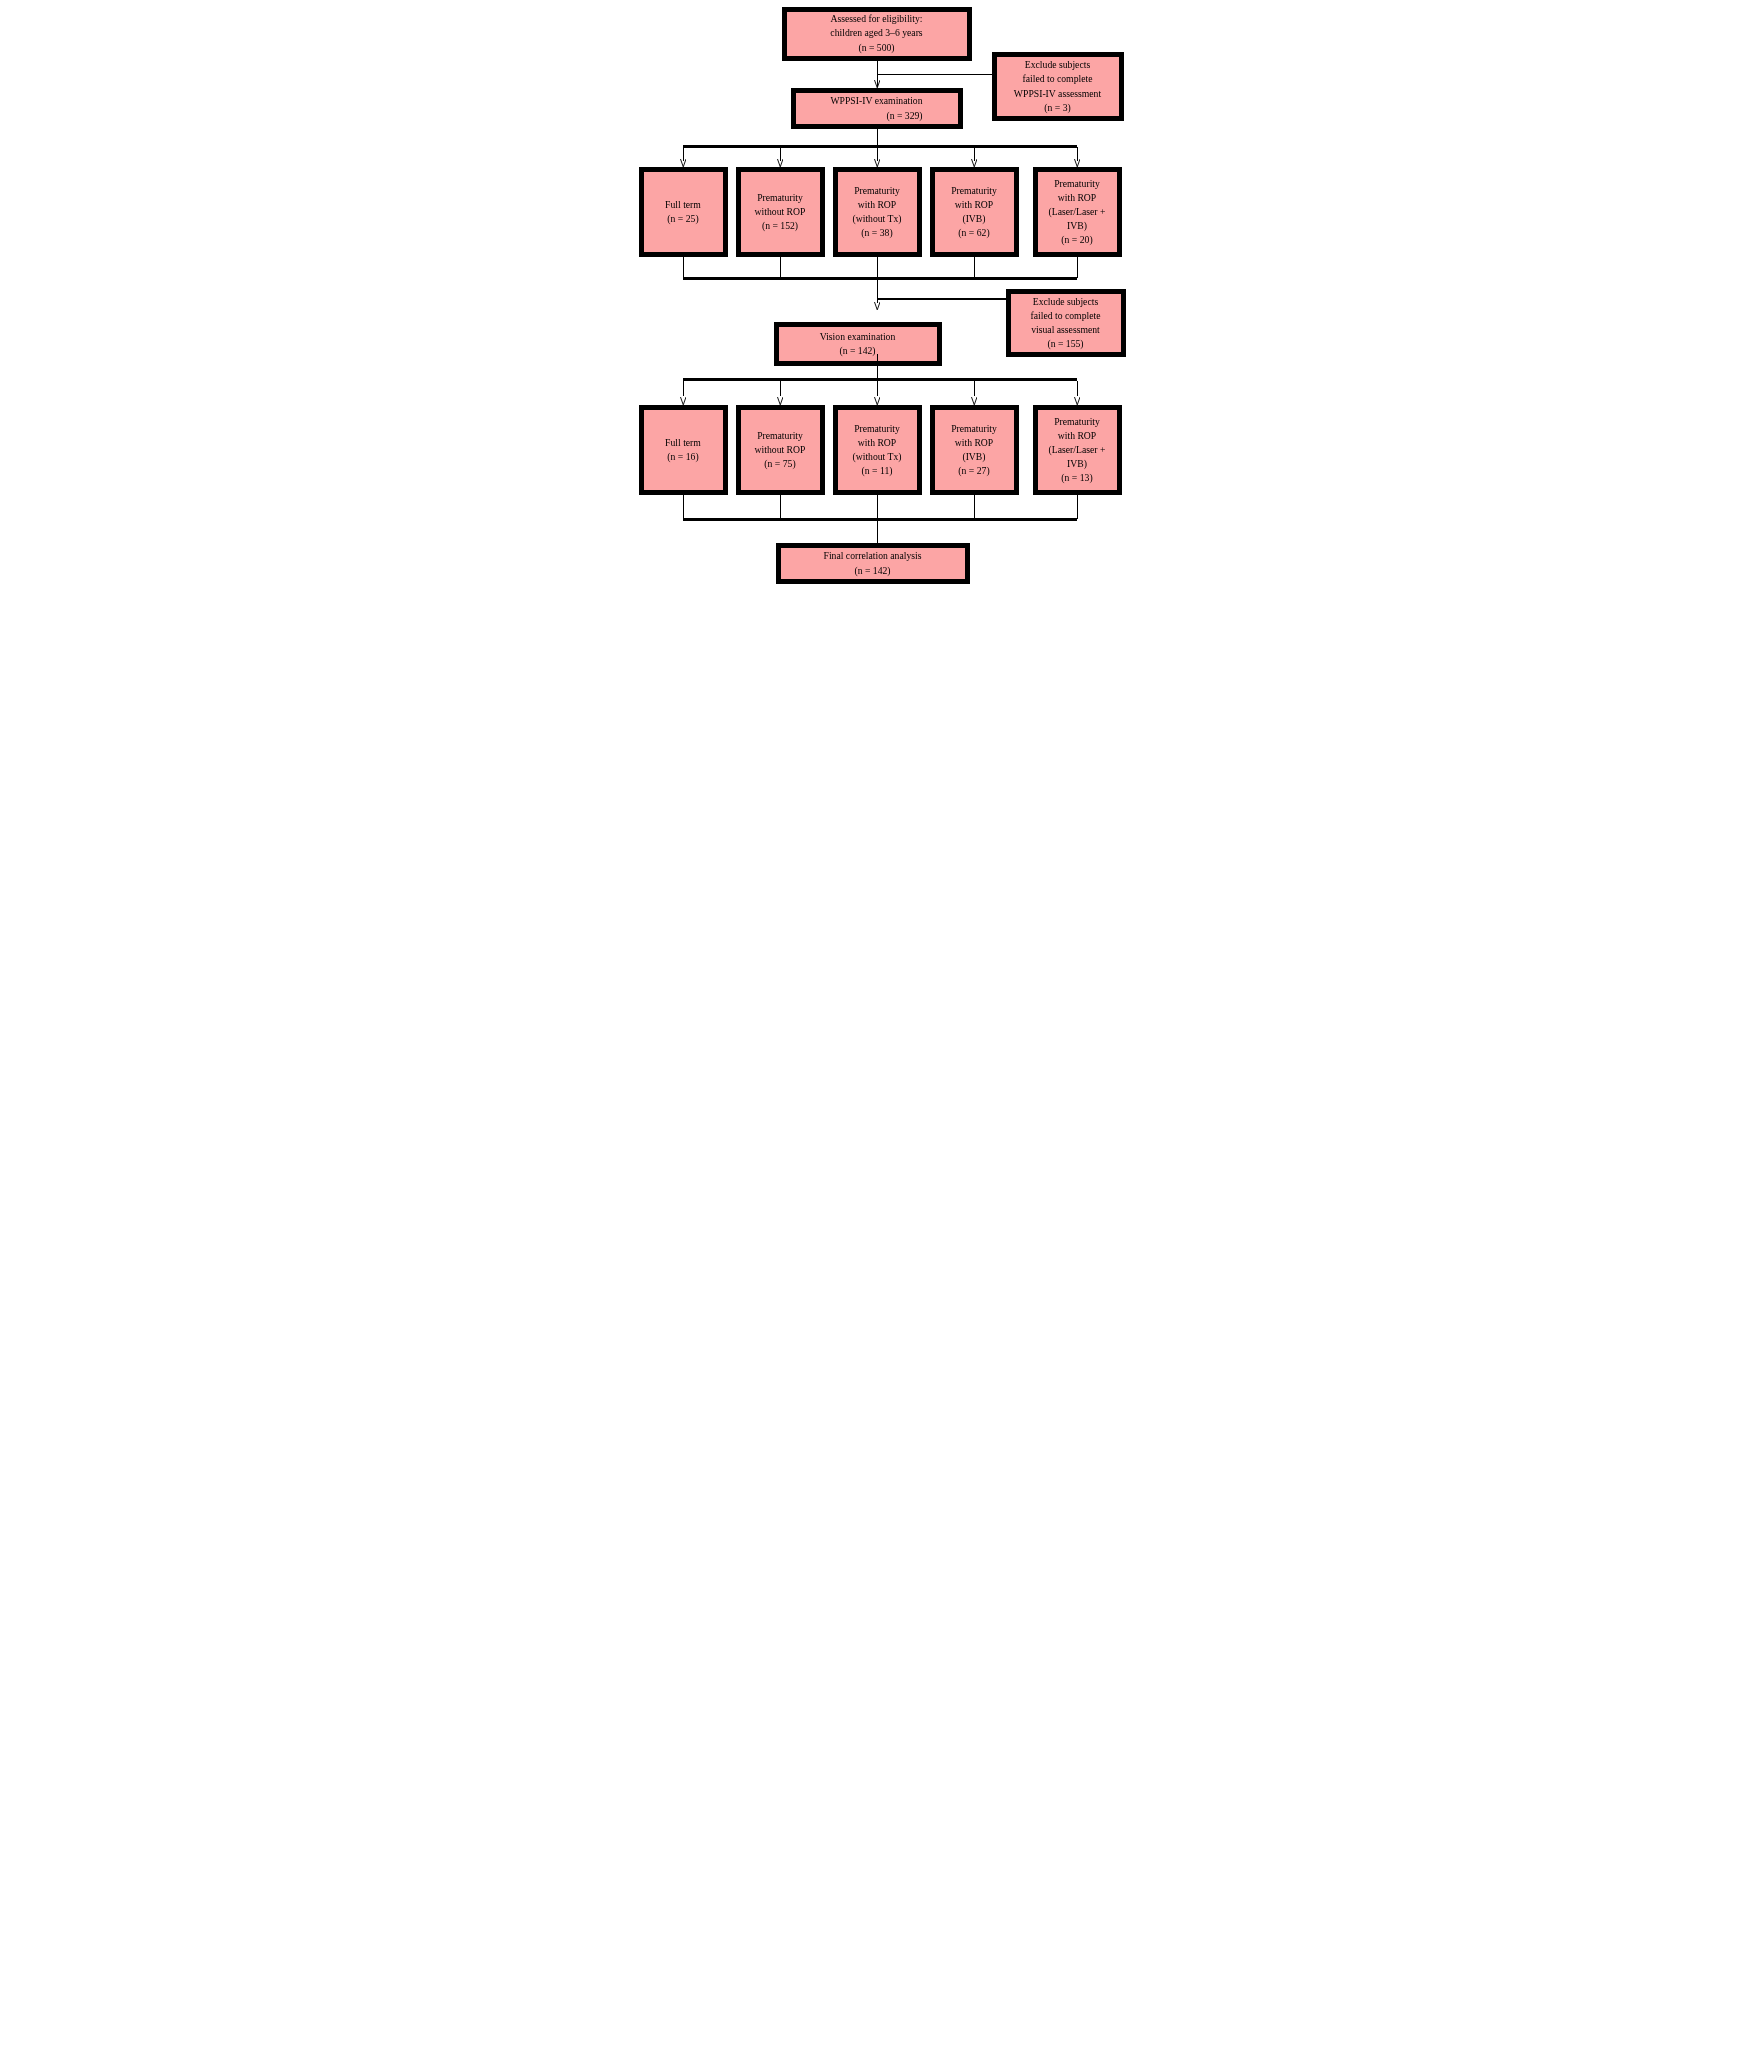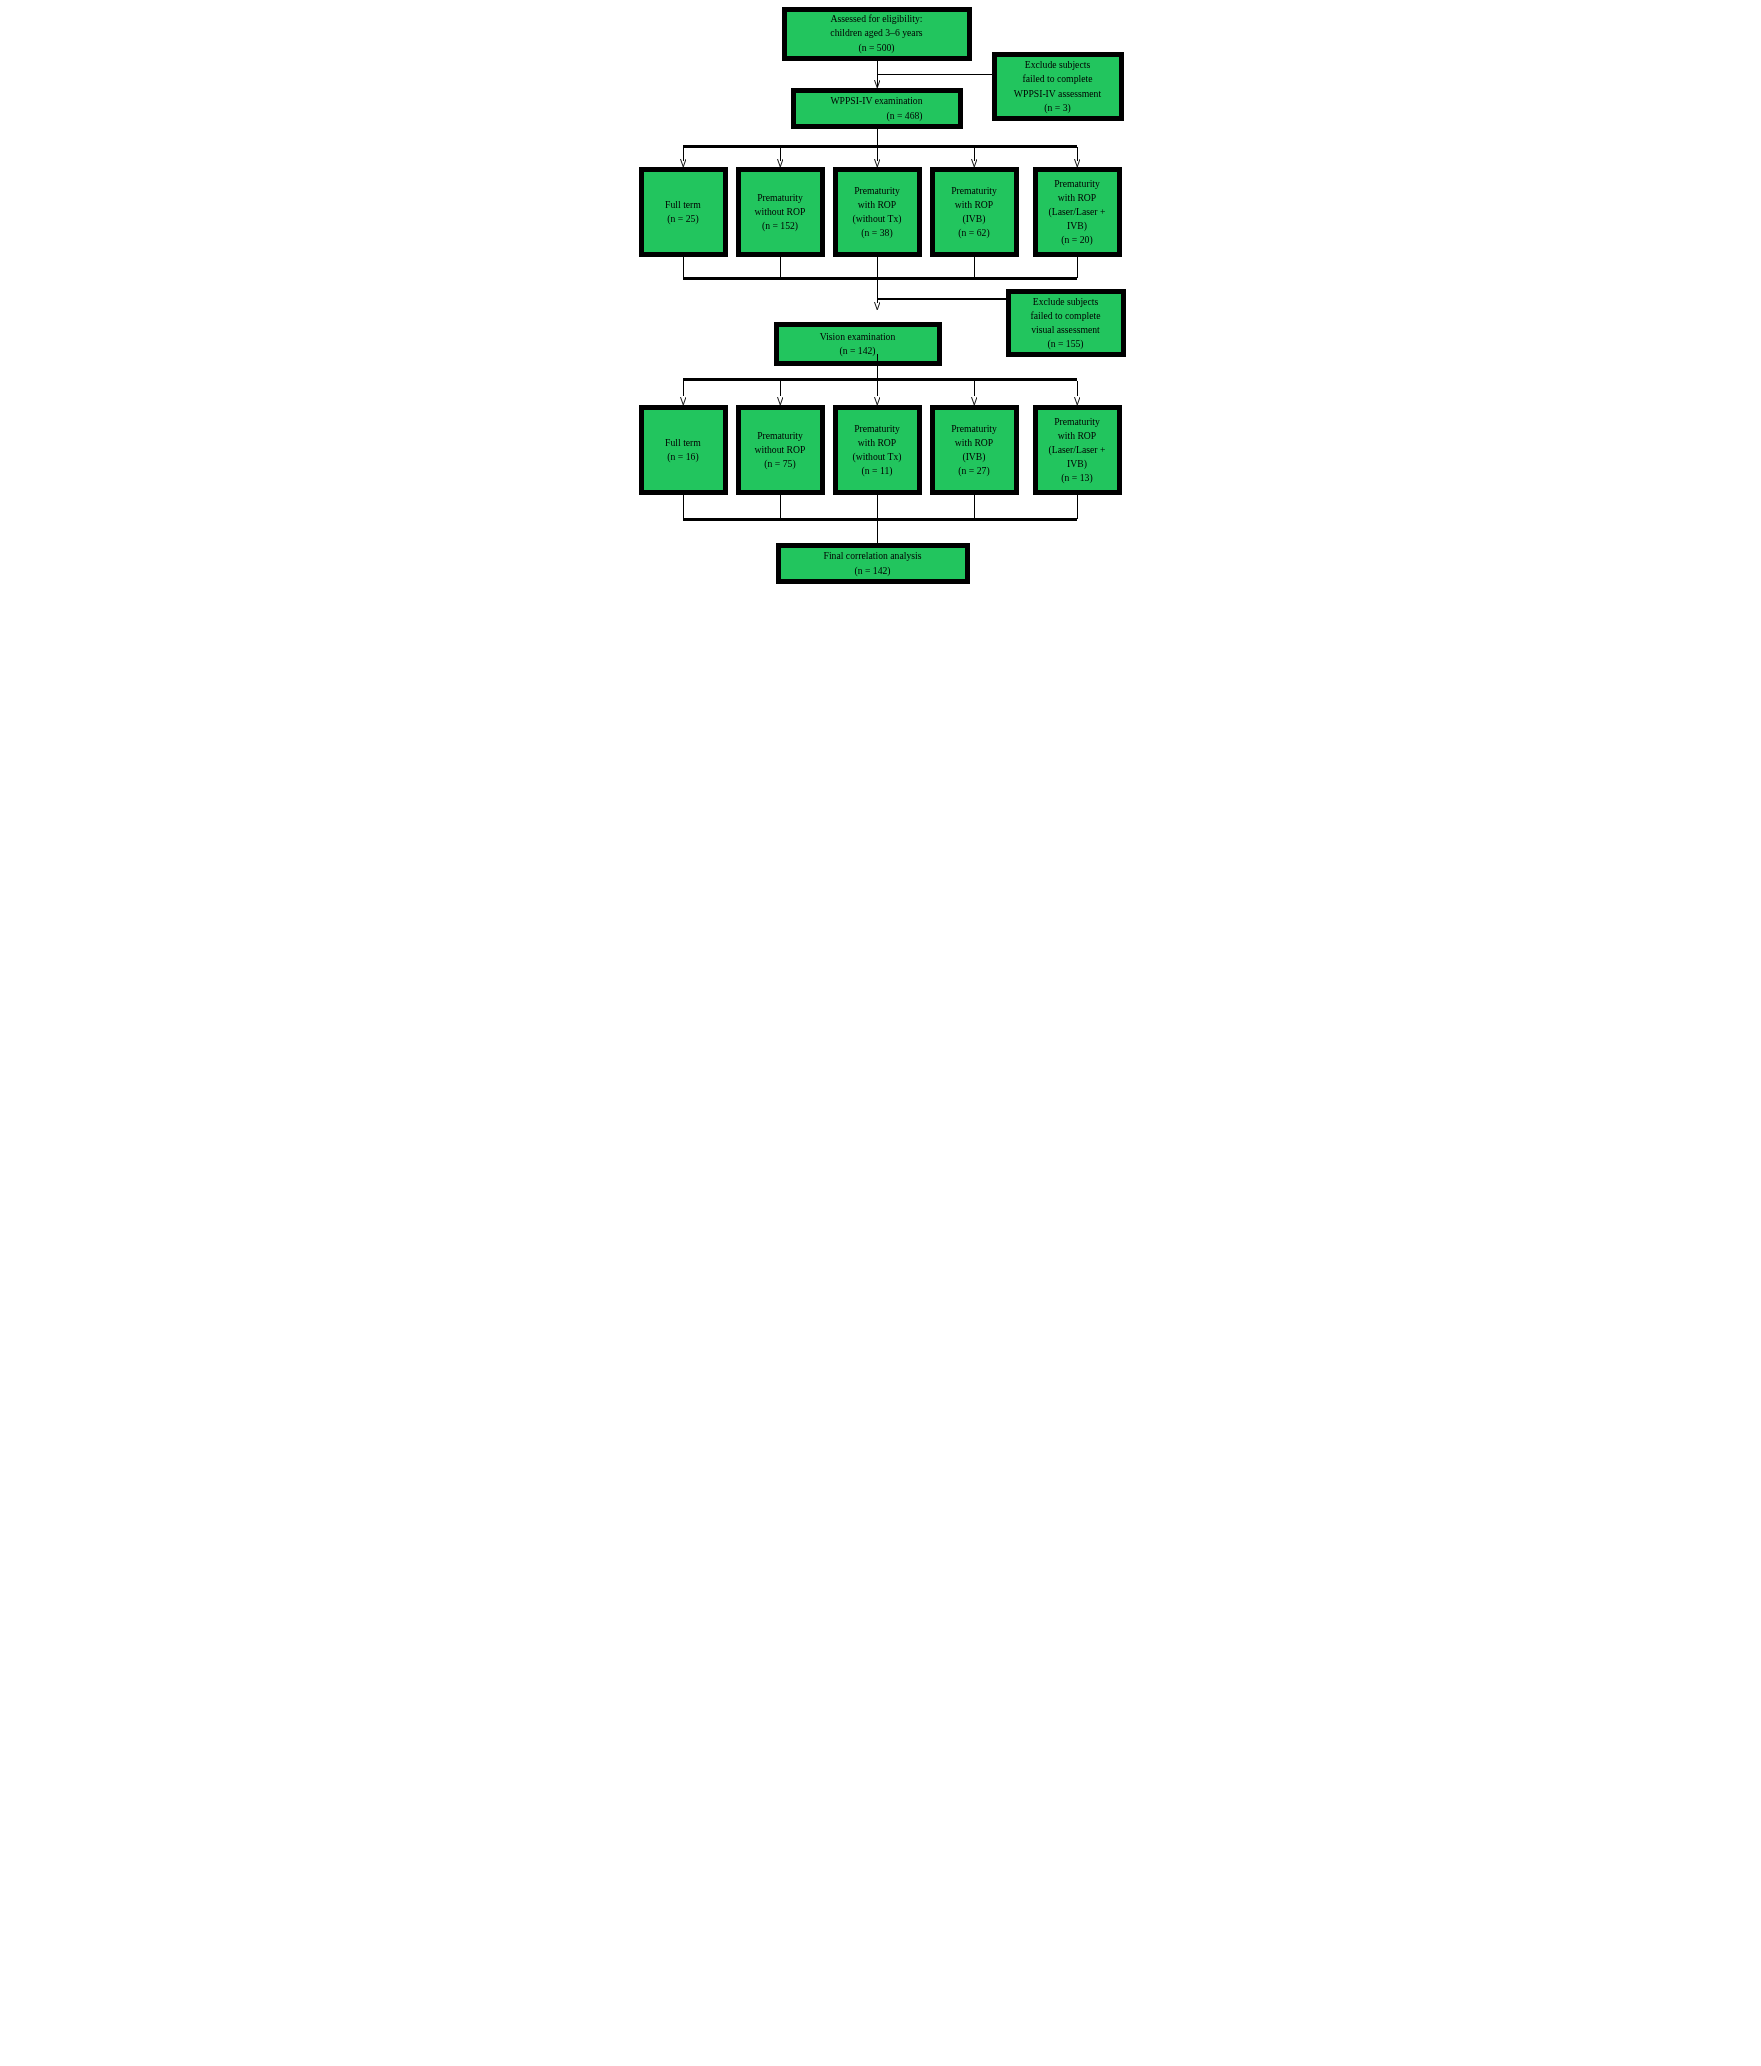--- a/index.html
+++ b/index.html
@@ -13,21 +13,21 @@
     height: 596px;
     margin: 0 auto;
     background: #ffffff;
     font-family: "Liberation Serif", serif;
     color: #000000;
   }
   .box {
     position: absolute;
     box-sizing: border-box;
     border: 5.5px solid #000000;
-    background: #22c55e;
+    background: #fca5a5;
     display: flex;
     align-items: center;
     justify-content: center;
     text-align: center;
     font-size: 9.7px;
     line-height: 1.45;
     padding: 0.9px 1.8px;
   }
   .ln { display: block; }
   .hline, .vline {
@@ -58,21 +58,21 @@
         <span class="ln">Exclude subjects</span>
         <span class="ln">failed to complete</span>
         <span class="ln">WPPSI-IV assessment</span>
         <span class="ln">(n = 3)</span>
       </div>
     </div>
 
   <div class="box" style="left:164px; top:88px; width:172px; height:41px;text-align:right;">
       <div>
         <span class="ln">WPPSI-IV examination</span>
-        <span class="ln">(n = 468)</span>
+        <span class="ln">(n = 329)</span>
       </div>
     </div>
 
   <div class="box" style="left:12px;  top:167px; width:89px; height:90px;">
       <div>
         <span class="ln">Full term</span>
         <span class="ln">(n = 25)</span>
       </div>
     </div>
   <div class="box" style="left:109px; top:167px; width:89px; height:90px;">

